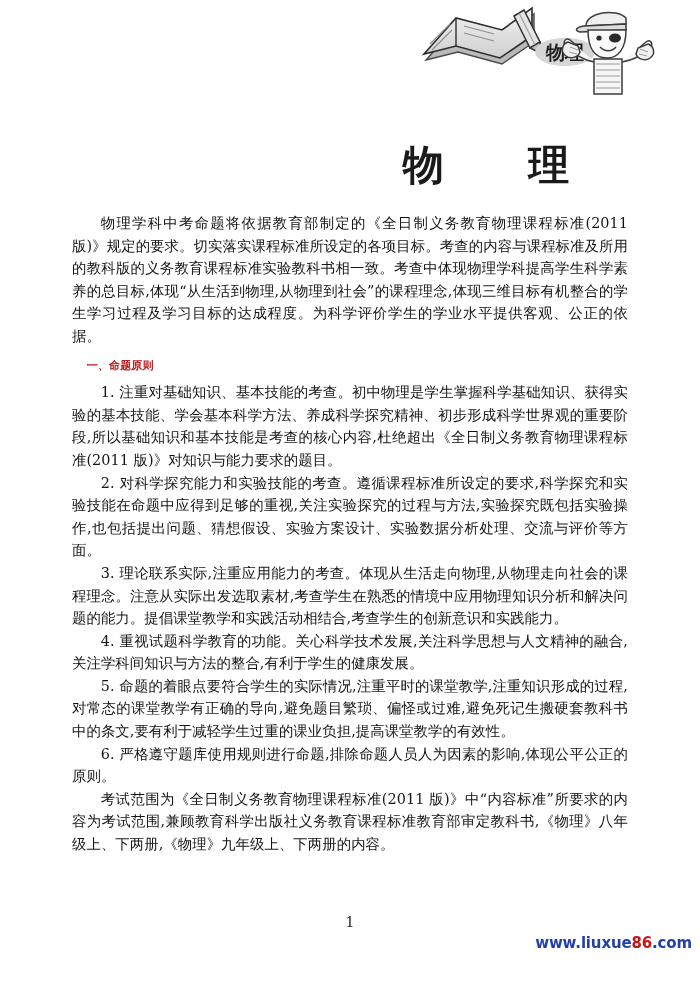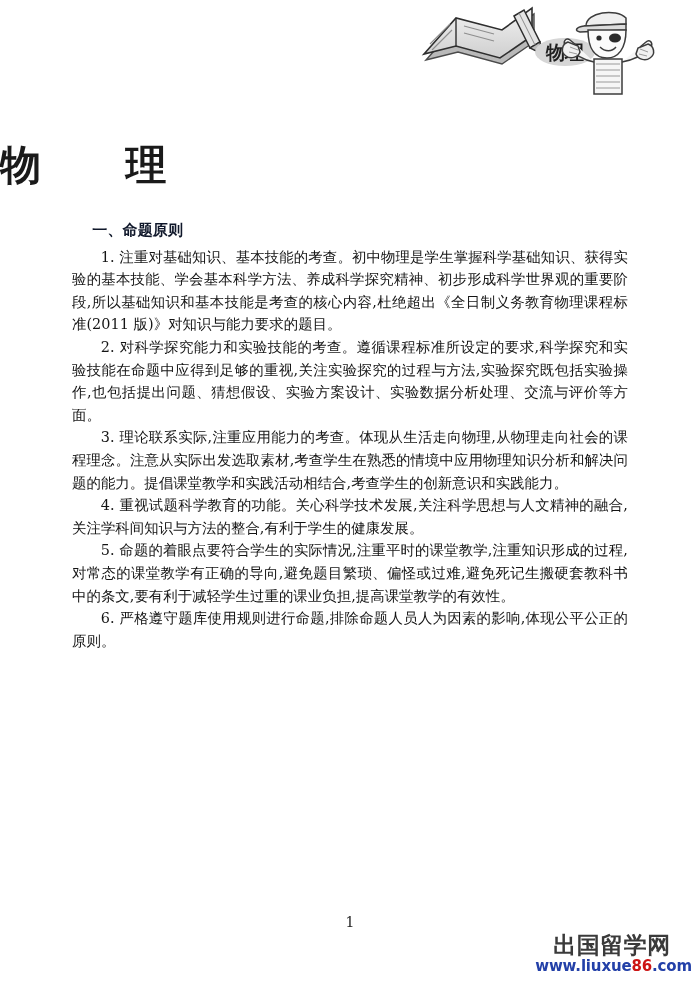--- a/index.html
+++ b/index.html
@@ -31,21 +31,21 @@
     height: 96px;
   }
   .header-art svg { display: block; }
 
   
   .doc-title {
     position: absolute;
     top: 138px;
     left: 0;
     width: 570px;
-    text-align: left;
+    text-align: right;
     font-family: Liberation Mono, monospace;
     font-weight: bold;
     font-size: 41px;
     letter-spacing: 0.02em;
     color: #1a1a1a;
     white-space: pre;
   }
 
   
   .content {
@@ -61,25 +61,25 @@
     text-align: justify;
     text-justify: inter-ideograph;
     text-indent: 2em;
     color: #141414;
     letter-spacing: 0.004em;
   }
 
   h2.section {
     margin: 7px 0 4px 0;
     font-family: "DejaVu Sans", "Liberation Sans", sans-serif;
-    font-size: 15px;
+    font-size: 11px;
     font-weight: bold;
     line-height: 22.6px;
     text-indent: 1.35em;
-    color: #0f172a;
+    color: #b91c1c;
     letter-spacing: 0.01em;
   }
 
   
   .page-number {
     position: absolute;
     top: 914px;
     left: 0;
     width: 700px;
     text-align: center;
@@ -176,33 +176,34 @@
         <path d="M230 42 C236 44, 238 52, 232 56 C228 59, 220 58, 218 52 L220 46 Z" fill="#f0f0f0"></path>
         <path d="M222 47 L230 50 M221 52 L229 54" stroke="#9a9a9a" stroke-width="1"></path>
       </g>
     </svg>
   </div>
 
   <div class="doc-title">物　　理</div>
 
   <div class="content">
 
+    <p class="para">物理学科中考命题将依据教育部制定的《全日制义务教育物理课程标准(2011 版)》规定的要求。切实落实课程标准所设定的各项目标。考查的内容与课程标准及所用的教科版的义务教育课程标准实验教科书相一致。考查中体现物理学科提高学生科学素养的总目标,体现“从生活到物理,从物理到社会”的课程理念,体现三维目标有机整合的学生学习过程及学习目标的达成程度。为科学评价学生的学业水平提供客观、公正的依据。</p>
 
     <h2 class="section">一、命题原则</h2>
 
     <p class="para">1. 注重对基础知识、基本技能的考查。初中物理是学生掌握科学基础知识、获得实验的基本技能、学会基本科学方法、养成科学探究精神、初步形成科学世界观的重要阶段,所以基础知识和基本技能是考查的核心内容,杜绝超出《全日制义务教育物理课程标准(2011 版)》对知识与能力要求的题目。</p>
     <p class="para">2. 对科学探究能力和实验技能的考查。遵循课程标准所设定的要求,科学探究和实验技能在命题中应得到足够的重视,关注实验探究的过程与方法,实验探究既包括实验操作,也包括提出问题、猜想假设、实验方案设计、实验数据分析处理、交流与评价等方面。</p>
     <p class="para">3. 理论联系实际,注重应用能力的考查。体现从生活走向物理,从物理走向社会的课程理念。注意从实际出发选取素材,考查学生在熟悉的情境中应用物理知识分析和解决问题的能力。提倡课堂教学和实践活动相结合,考查学生的创新意识和实践能力。</p>
     <p class="para">4. 重视试题科学教育的功能。关心科学技术发展,关注科学思想与人文精神的融合,关注学科间知识与方法的整合,有利于学生的健康发展。</p>
     <p class="para">5. 命题的着眼点要符合学生的实际情况,注重平时的课堂教学,注重知识形成的过程,对常态的课堂教学有正确的导向,避免题目繁琐、偏怪或过难,避免死记生搬硬套教科书中的条文,要有利于减轻学生过重的课业负担,提高课堂教学的有效性。</p>
     <p class="para">6. 严格遵守题库使用规则进行命题,排除命题人员人为因素的影响,体现公平公正的原则。</p>
 
 
+    <p class="para">考试范围为《全日制义务教育物理课程标准(2011 版)》中“内容标准”所要求的内容为考试范围,兼顾教育科学出版社义务教育课程标准教育部审定教科书,《物理》八年级上、下两册,《物理》九年级上、下两册的内容。</p>
   </div>
 
   <div class="page-number">1</div>
 
   <div class="watermark">
-    <span class="wm-cn">出国留学网</span>
     <span class="wm-url"><span>www.liuxue</span><span class="hl">86</span><span>.com</span></span>
   </div>
 
 </div>
 
 </body></html>

